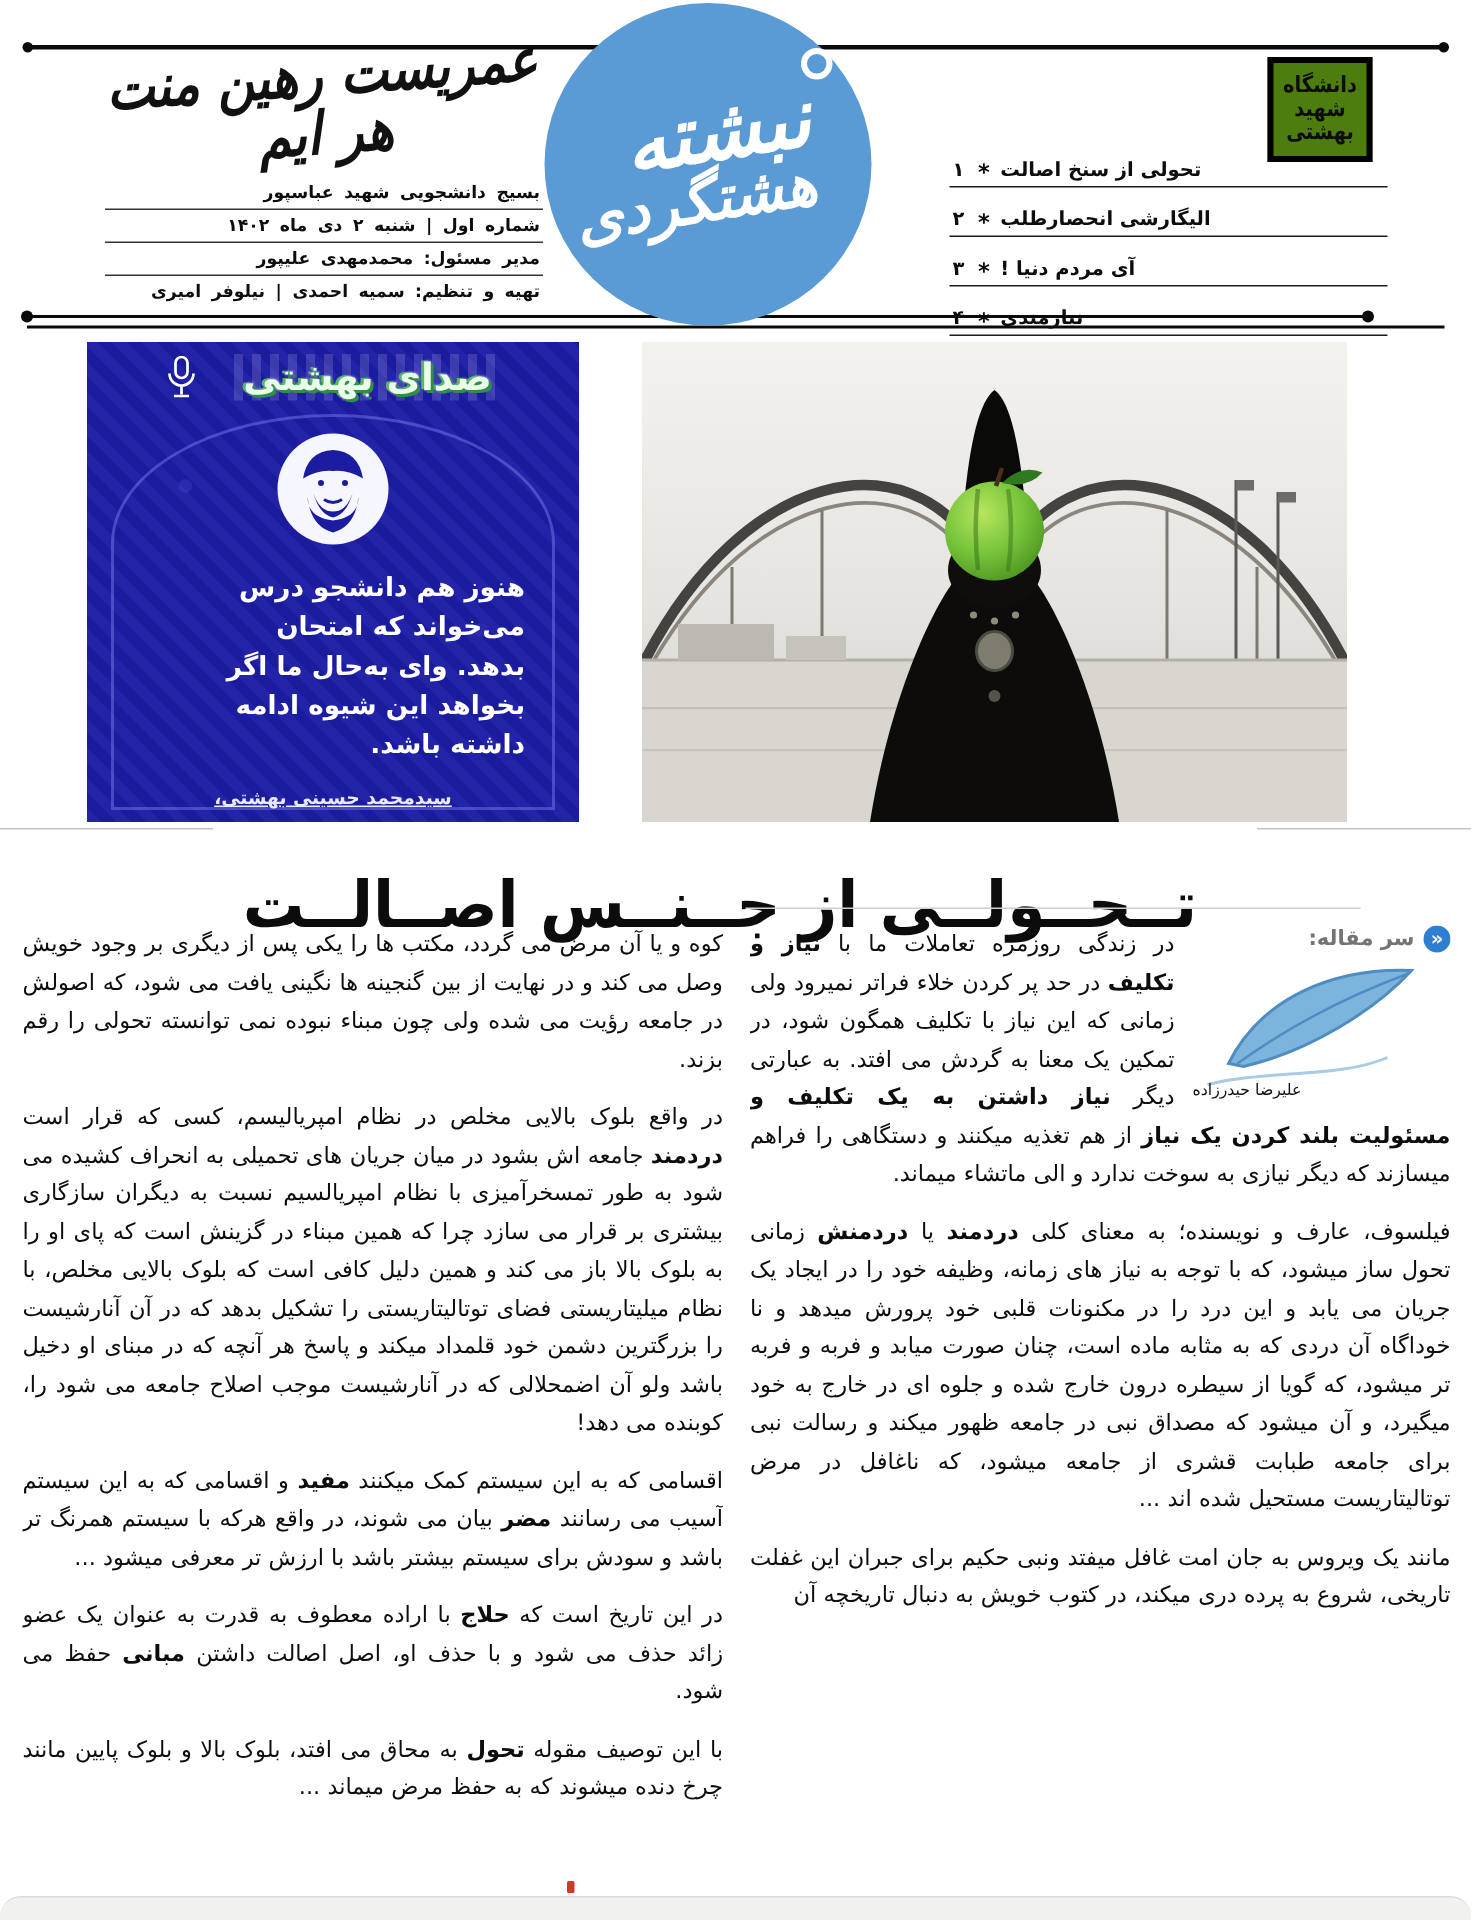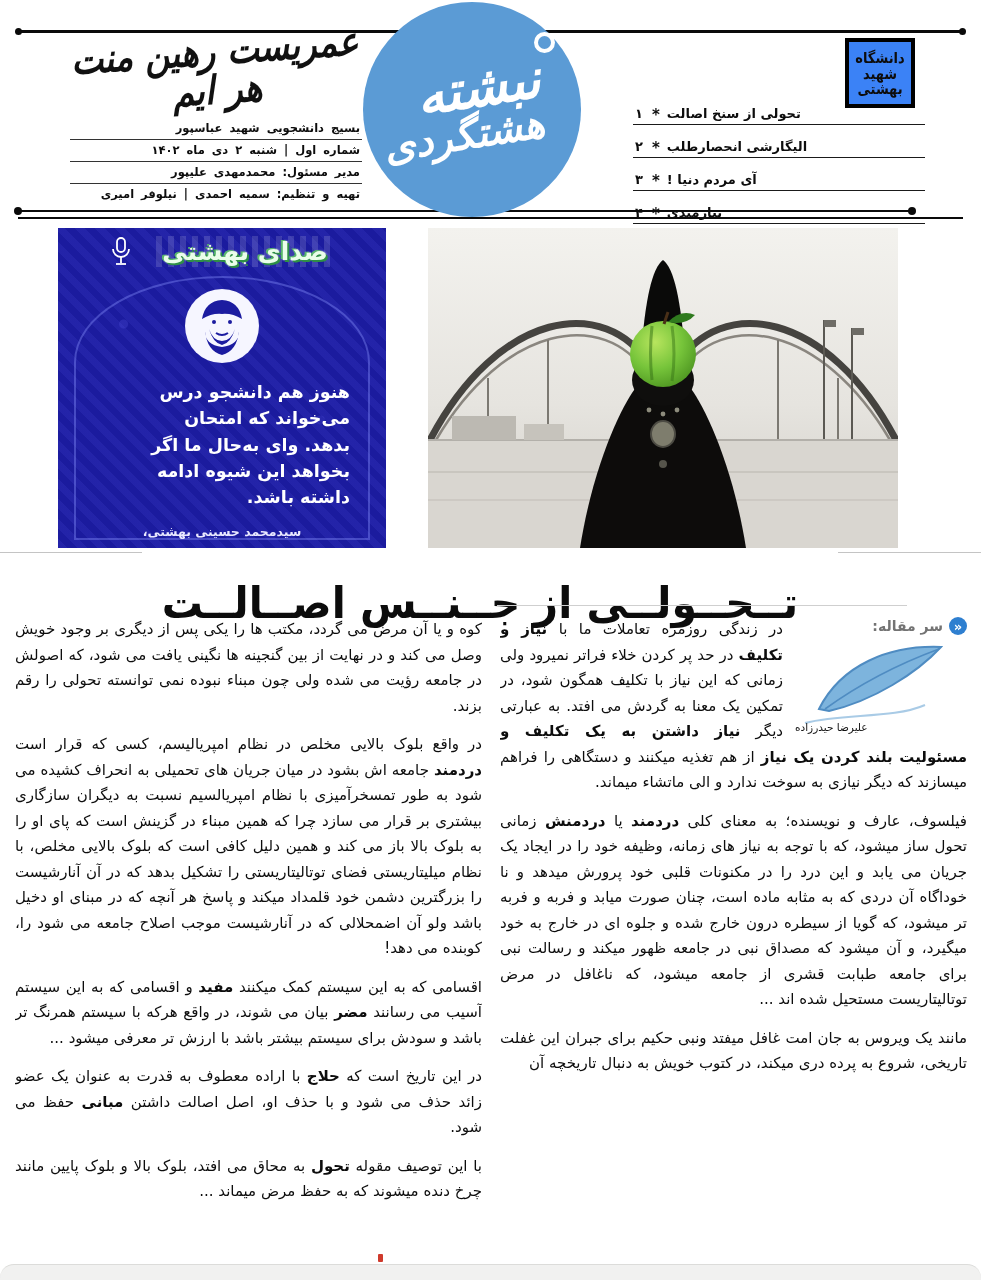--- a/index.html
+++ b/index.html
@@ -19,21 +19,21 @@
 
   .masthead-left{position:absolute;left:70px;top:36px;width:292px;}
   .mh-calligraphy{font-size:34px;font-weight:bold;font-style:italic;text-align:center;
                   transform:rotate(-4deg) scaleY(1.15);line-height:1;margin-bottom:14px;color:#111;}
   .mh-rows{width:100%;}
   .mh-row{font-size:11.5px;font-weight:bold;text-align:right;padding:3px 2px 4px;border-bottom:1.5px solid #333;
           word-spacing:3px;white-space:nowrap;overflow:hidden;}
   .mh-row:last-child{border-bottom:none;}
 
   .uni-logo{position:absolute;left:845px;top:38px;width:62px;height:62px;border:4px solid #000;
-            display:flex;align-items:center;justify-content:center;background:#3b82f6;}
+            display:flex;align-items:center;justify-content:center;background:#4d7c0f;}
   .uni-logo-inner{font-size:13px;font-weight:bold;line-height:1.05;text-align:center;transform:scaleY(1.15);}
 
   .toc{position:absolute;left:633px;top:92px;width:292px;direction:ltr;}
   .toc-row{display:flex;align-items:flex-end;gap:7px;height:29px;border-bottom:1.6px solid #1a1a1a;
            font-size:13px;font-weight:bold;padding:0 2px 3px;}
   .toc-num{min-width:10px;} .toc-star{font-size:15px;line-height:.8;} .toc-label{direction:rtl;}
 
   .hdr-rule-a{position:absolute;left:18px;top:210px;width:894px;height:2px;background:#0a0a0a;}
   .hdr-rule-a::before,.hdr-rule-a::after{content:"";position:absolute;top:-3px;width:8px;height:8px;border-radius:50%;background:#0a0a0a;}
   .hdr-rule-a::before{left:-4px;} .hdr-rule-a::after{right:-4px;}
@@ -51,21 +51,21 @@
   .pc-banner{position:relative;z-index:2;display:flex;align-items:center;justify-content:center;gap:24px;margin-top:8px;}
   .pc-banner-text{font-size:25px;font-weight:bold;color:#eafdea;letter-spacing:1px;
       text-shadow:2px 2px 0 #2f8f46,-2px -1px 0 #58b56c,0 0 2px #fff;
       background:repeating-linear-gradient(90deg,rgba(255,255,255,.14) 0 6px,transparent 6px 12px);padding:1px 6px;}
   .pc-mic{width:22px;height:30px;}
   .pc-portrait{position:relative;z-index:2;width:74px;height:74px;border-radius:50%;background:#f4f4ff;margin:22px auto 0;
                display:flex;align-items:center;justify-content:center;overflow:hidden;}
   .pc-quote{position:relative;z-index:2;margin:16px 36px 0;color:#ffffff;font-size:17.5px;font-weight:bold;
             line-height:1.5;text-align:right;white-space:pre-line;}
   .pc-attrib{position:relative;z-index:2;margin-top:10px;text-align:center;color:#e9e9ff;font-size:12.5px;
-             font-weight:bold;line-height:1.9;}
+             font-weight:bold;line-height:1.9;text-decoration:underline;}
 
   
   .photo{position:absolute;left:428px;top:228px;width:470px;height:320px;overflow:hidden;
          background:linear-gradient(#f3f2ee 0%,#e6e4df 55%,#cfccc6 100%);}
   .photo svg{position:absolute;inset:0;}
 
   
   .rule-title-left{position:absolute;left:0;top:552px;width:142px;height:1px;background:#c4c4c4;}
   .rule-title-right{position:absolute;left:838px;top:552px;width:143px;height:1px;background:#c4c4c4;}
   .article-title{position:absolute;left:100px;top:554px;width:760px;text-align:center;

